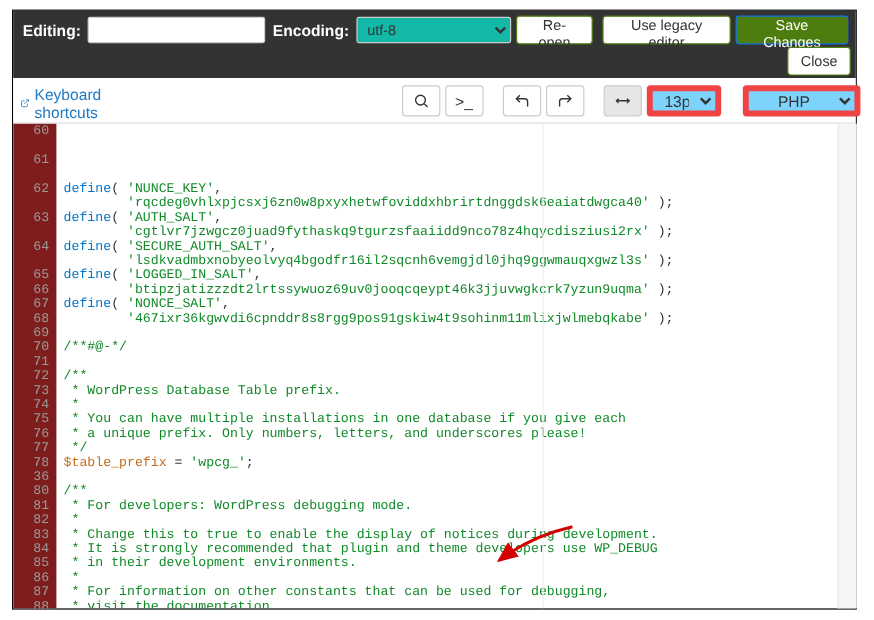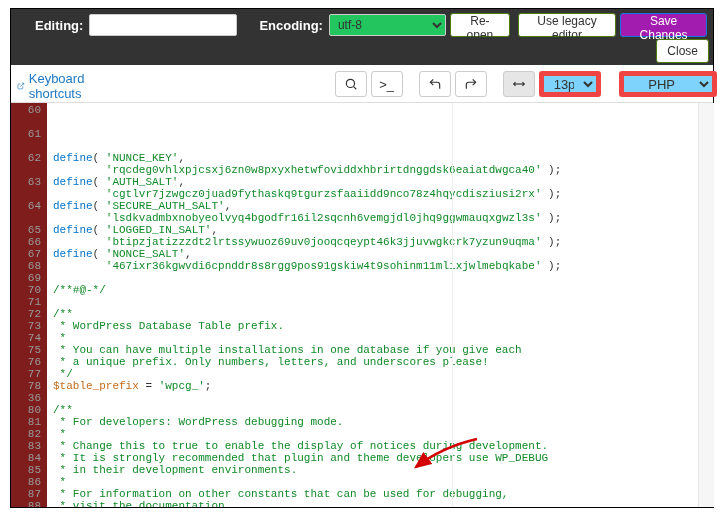--- a/index.html
+++ b/index.html
@@ -2,25 +2,25 @@
 <html><head>
 <meta charset="utf-8">
 <style>
 * { margin: 0; padding: 0; box-sizing: border-box; }
 body { font-family: Arial, sans-serif; font-size: 13px; background: #fff; width: 728px; height: 517px; overflow: hidden; position: relative; }
 
 .frame { position: absolute; left: 10px; top: 8px; width: 704px; height: 500px; border: 1px solid #000; background: #fff; }
 
 .topbar { background: #333; height: 56px; position: relative; color: #fff; }
 .topbar-row1 { display: flex; align-items: center; padding: 4px 6px; gap: 4px; }
-.lbl { font-weight: bold; font-size: 13px; padding: 0 2px; margin-left: 16px; }
+.lbl { font-weight: bold; font-size: 13px; padding: 0 2px; }
 .editing-input { width: 148px; height: 22px; background: #fff; border: 1px solid #ccc; border-radius: 2px; }
-.encoding-select { width: 140px; height: 22px; background: #22c55e; border: 1px solid #ccc; border-radius: 2px; font-size: 12px; padding: 0 4px; color: #333; }
+.encoding-select { width: 140px; height: 22px; background: #14b8a6; border: 1px solid #ccc; border-radius: 2px; font-size: 12px; padding: 0 4px; color: #333; }
 .btn { background: #fff; border: 1px solid #4d7c0f; border-radius: 3px; height: 24px; padding: 0 10px; font-size: 12px; color: #333; cursor: pointer; }
-.btn-primary { background: #a21caf; color: #fff; border: 1px solid #1277dc; }
+.btn-primary { background: #4d7c0f; color: #fff; border: 1px solid #1277dc; }
 .spacer { flex: 1; }
 .topbar-row2 { position: absolute; right: 4px; top: 30px; padding-left: 33px; }
 
 .toolbar { display: flex; align-items: flex-start; gap: 4px; padding: 6px 6px; background: #fff; border-bottom: 1px solid #ddd; height: 38px; }
 .kbd-link { color: #2079c3; font-size: 13px; display: flex; align-items: center; gap: 4px; cursor: pointer; }
 .kbd-link svg { width: 14px; height: 14px; }
 .tool-btn { width: 32px; height: 26px; background: #fff; border: 1px solid #ccc; border-radius: 3px; display: flex; align-items: center; justify-content: center; cursor: pointer; font-size: 13px; color: #333; }
 .tool-btn.active { background: #e6e6e6; }
 .fontsize-sel, .lang-sel { height: 26px; border: 5px solid #ef4444; border-radius: 3px; font-size: 13px; padding: 0 6px; background: #7dd3fc; color: #333; }
 .fontsize-sel { width: 62px; }

